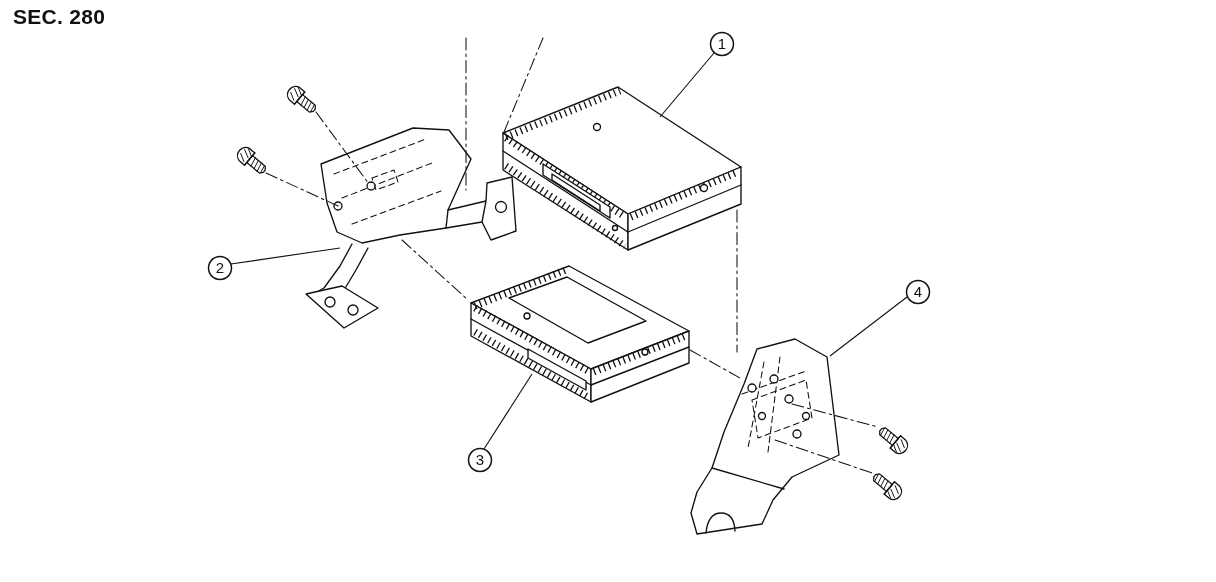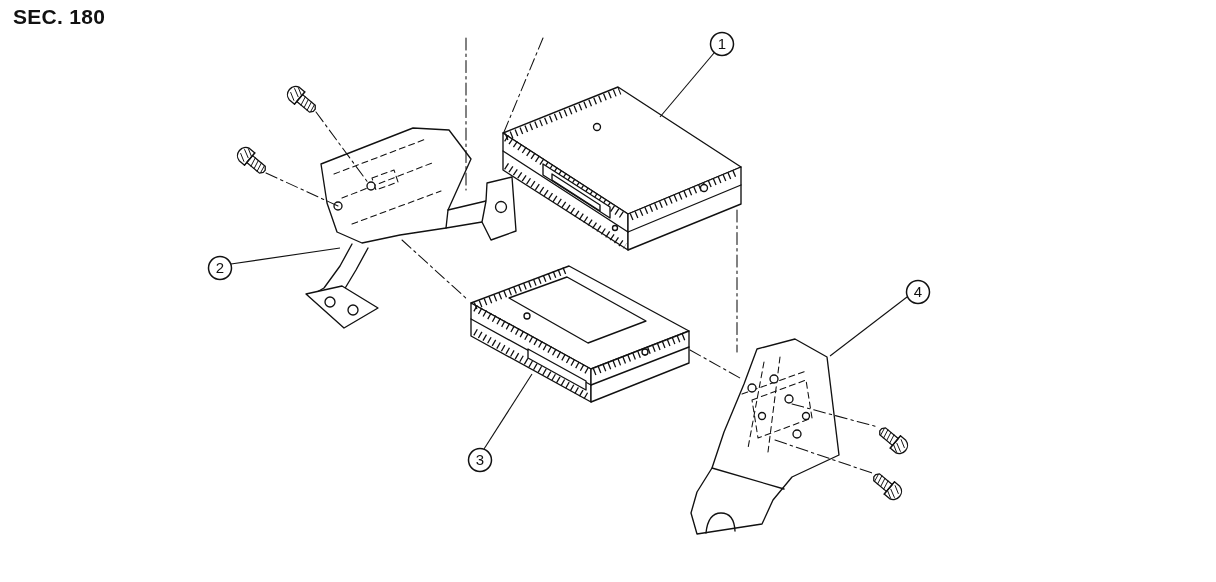--- a/index.html
+++ b/index.html
@@ -17,21 +17,21 @@
   .cline{stroke-dasharray:12 4 2.5 4;stroke-width:1.05}
   .callout circle{fill:#fff;stroke:var(--line,#111);stroke-width:1.5}
   .callout line{stroke:var(--line,#111);stroke-width:1.1}
   .callout text{fill:var(--line,#111);font-size:15px;font-family:"Liberation Sans",sans-serif}
 </style>
 </head>
 <body>
 
 <div class="stage">
 
-  <div class="sec-title">SEC. 180</div>
+  <div class="sec-title">SEC. 280</div>
 
   <svg class="diagram" viewBox="0 0 1216 582">
     <defs>
       <g id="screw-sym" stroke="currentColor" stroke-width="1.3" fill="none" stroke-linejoin="round" stroke-linecap="round">
         <path d="M-3,-8 L-10,-8 A8.2,8.2 0 0 0 -10,8 L-3,8 Z" fill="#ffffff"></path>
         <path d="M-13,-4 L-5,0 M-13.5,1.5 L-6,5.5 M-10.5,-7 L-4,-3.5" stroke-width="0.9"></path>
         <path d="M-3,-4.5 L13.5,-4.5 L16,-1.5 L16,1.5 L13.5,4.5 L-3,4.5 Z" fill="#ffffff"></path>
         <path d="M0.5,-4.5 L2.5,4.5 M4.5,-4.5 L6.5,4.5 M8.5,-4.5 L10.5,4.5 M12.5,-4.5 L14,3" stroke-width="0.9"></path>
         <path d="M-3,-8 L-3,8"></path>
       </g>

